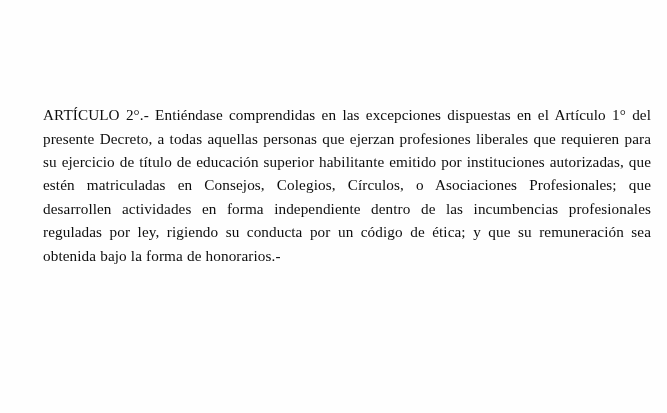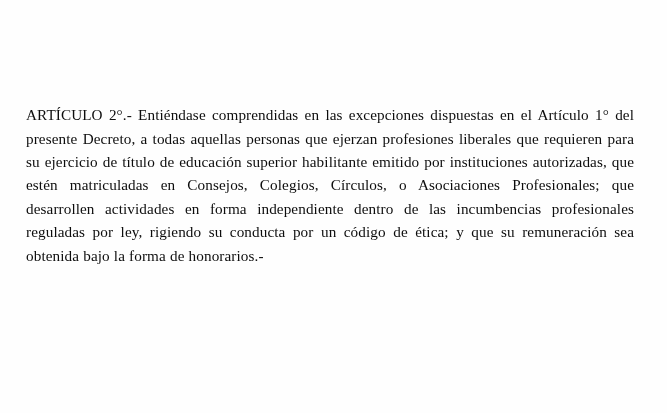--- a/index.html
+++ b/index.html
@@ -15,21 +15,21 @@
     color: #0d0d0d;
   }
   .page {
     position: relative;
     width: 667px;
     height: 413px;
     background: #fefefe;
   }
   .doc-body {
     position: absolute;
-    left: 26px;
+    left: 43px;
     top: 88px;
     width: 608px;
   }
   .paragraph {
     font-size: 15.2px;
     line-height: 23.4px;
     text-align: justify;
     text-justify: inter-word;
     letter-spacing: 0.1px;
     word-spacing: 0.2px;

